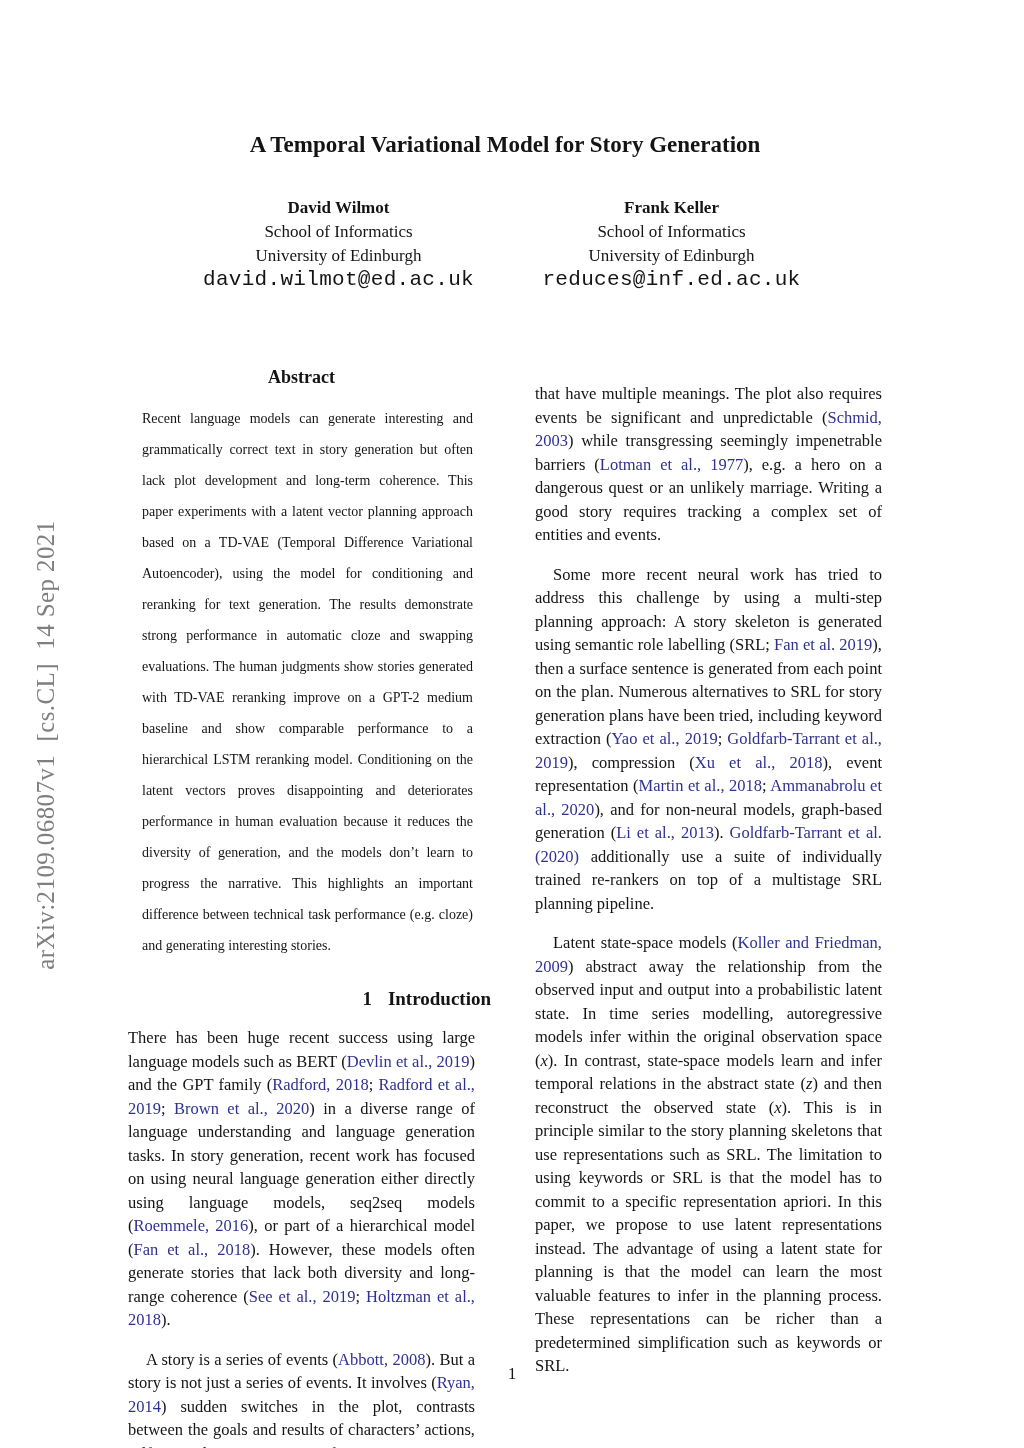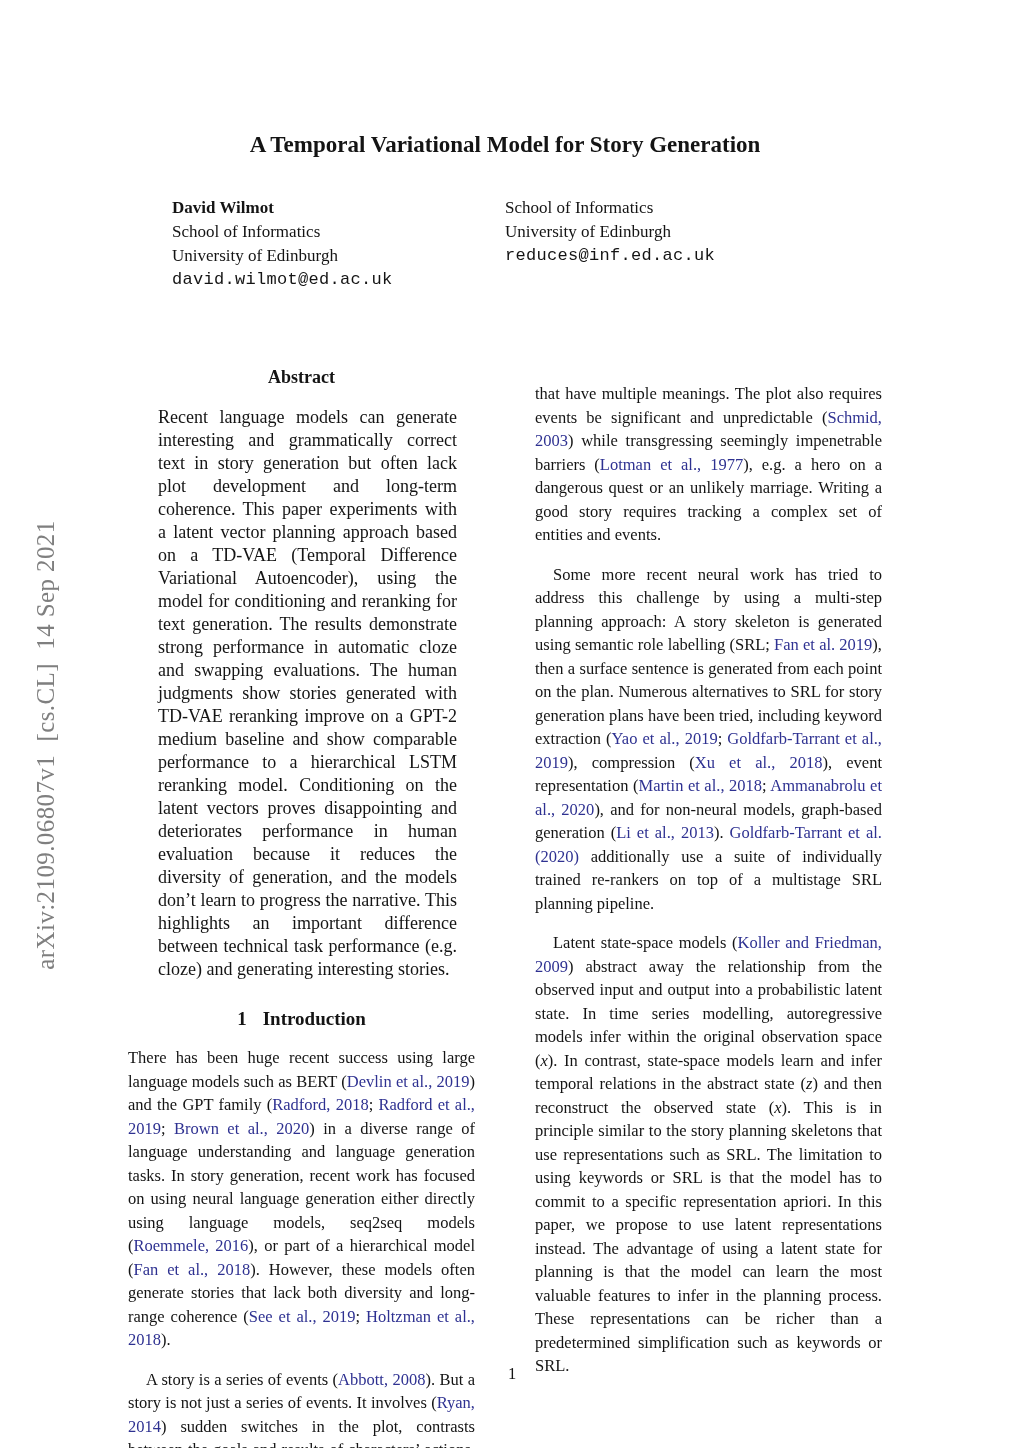--- a/index.html
+++ b/index.html
@@ -18,35 +18,35 @@
     white-space: pre;
     font-size: 25px; color: var(--arxiv-gray, #7f7f7f);
     letter-spacing: 0.4px;
   }
 
   .content { position: absolute; left: 112px; top: 0; width: 786px; }
 
   .title { margin: 132px 0 0 0; text-align: center; font-size: 23px; font-weight: bold; }
 
   .authors { display: flex; margin-top: 38px; padding: 0 60px; }
-  .author { flex: 1; text-align: left; font-size: 17px; line-height: 24px; }
+  .author { flex: 1; text-align: center; font-size: 17px; line-height: 24px; }
   .author-name { font-weight: bold; }
-  .author-email { font-family: "Liberation Mono", "DejaVu Sans Mono", monospace; font-size: 17px; letter-spacing: 0.3px; }
+  .author-email { font-family: "Liberation Mono", "DejaVu Sans Mono", monospace; font-size: 21px; letter-spacing: 0.3px; }
 
   .cols { display: flex; gap: 28px; margin-top: 74px; }
   .col {
     width: 379px; text-align: justify;
     font-size: 16.5px; line-height: 23.5px;
     hyphens: auto; -webkit-hyphens: auto;
   }
 
   .abstract-heading { text-align: center; font-weight: bold; font-size: 18px; margin: 0 0 13px 0; }
-  .abstract-body { margin: 16px; padding: 0 18px 0 30px; font-size: 18px; line-height: 23px; }
+  .abstract-body { margin: 0; padding: 0 18px 0 30px; font-size: 14px; line-height: 31px; }
 
-  .section-heading { font-size: 19px; font-weight: bold; margin: 26px 0 13px 0; text-align: center; }
+  .section-heading { font-size: 19px; font-weight: bold; margin: 26px 0 13px 0; text-align: right; }
   .sec-num { margin-right: 16px; }
 
   .para { margin: 16px; text-indent: 18px; }
   .noindent { text-indent: 0; }
 
   .cite { color: var(--cite-color, #2e3191); cursor: pointer; }
   .math { font-style: italic; }
 
   .page-number { position: absolute; left: 0; right: 0; bottom: 64px; text-align: center; font-size: 16.5px; }
 </style>
@@ -62,20 +62,21 @@
     <h1 class="title">A Temporal Variational Model for Story Generation</h1>
 
     <div class="authors">
       <div class="author">
         <div class="author-name">David Wilmot</div>
         <div class="author-affil">School of Informatics</div>
         <div class="author-affil">University of Edinburgh</div>
         <div class="author-email">david.wilmot@ed.ac.uk</div>
       </div>
       <div class="author">
+        <div class="author-name">Frank Keller</div>
         <div class="author-affil">School of Informatics</div>
         <div class="author-affil">University of Edinburgh</div>
         <div class="author-email">reduces@inf.ed.ac.uk</div>
       </div>
     </div>
 
     <div class="cols">
 
       <div class="col">
         <div class="abstract-heading">Abstract</div>

